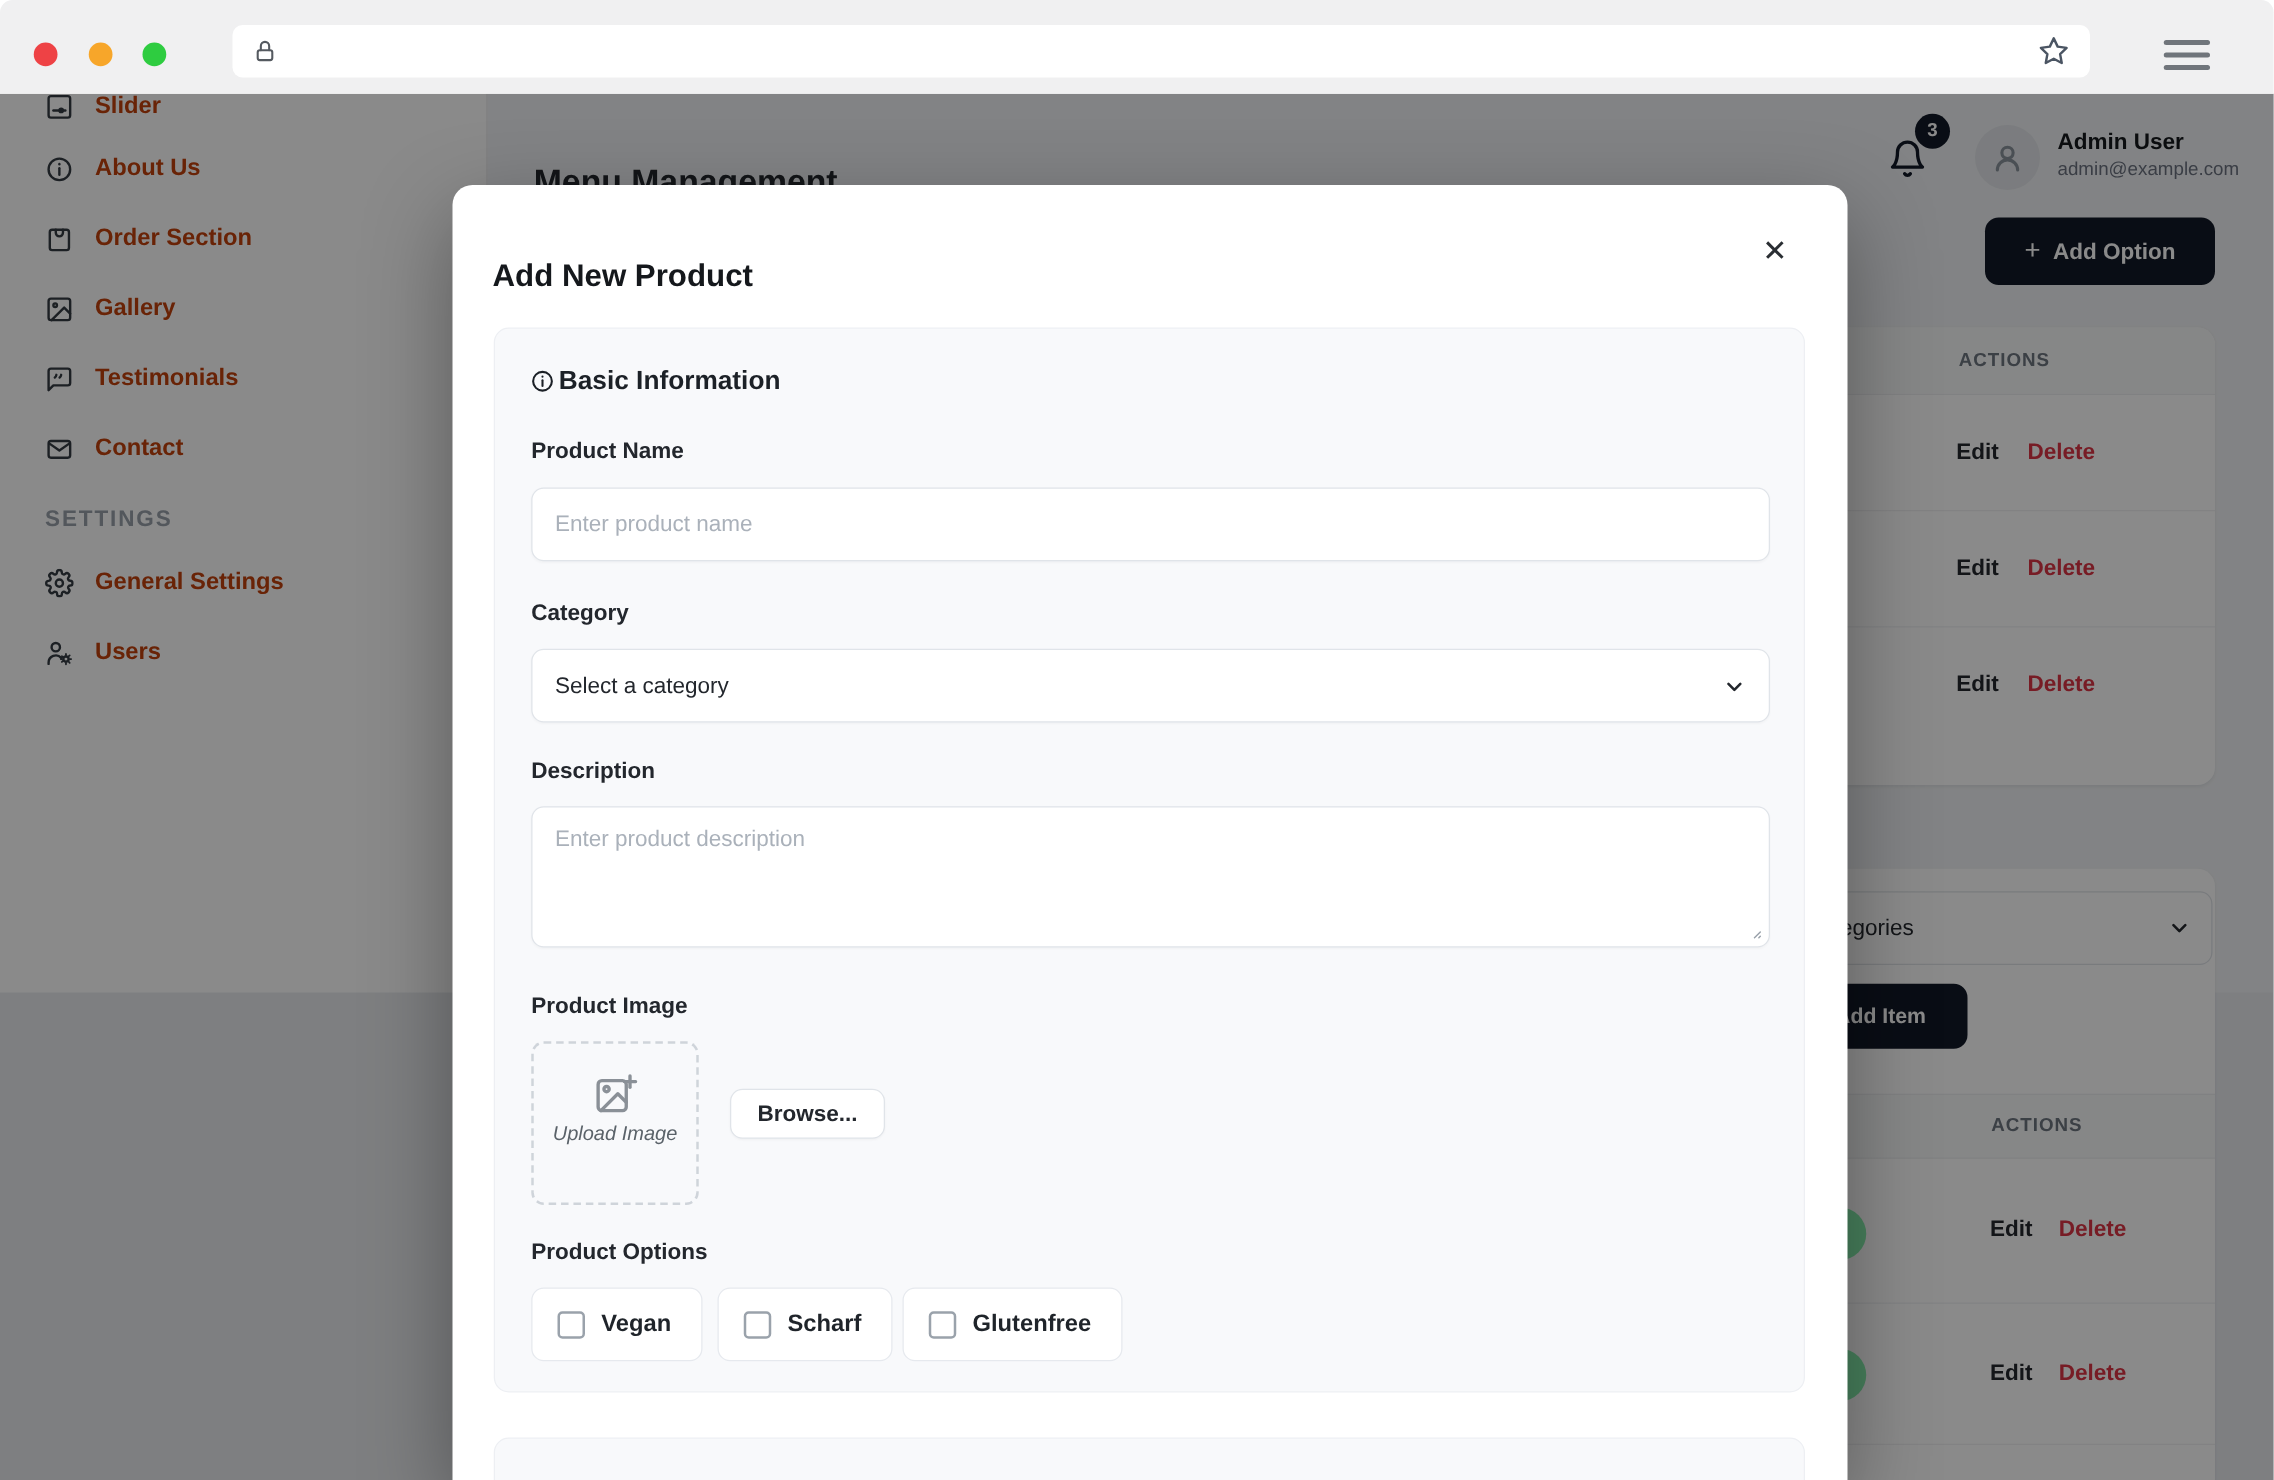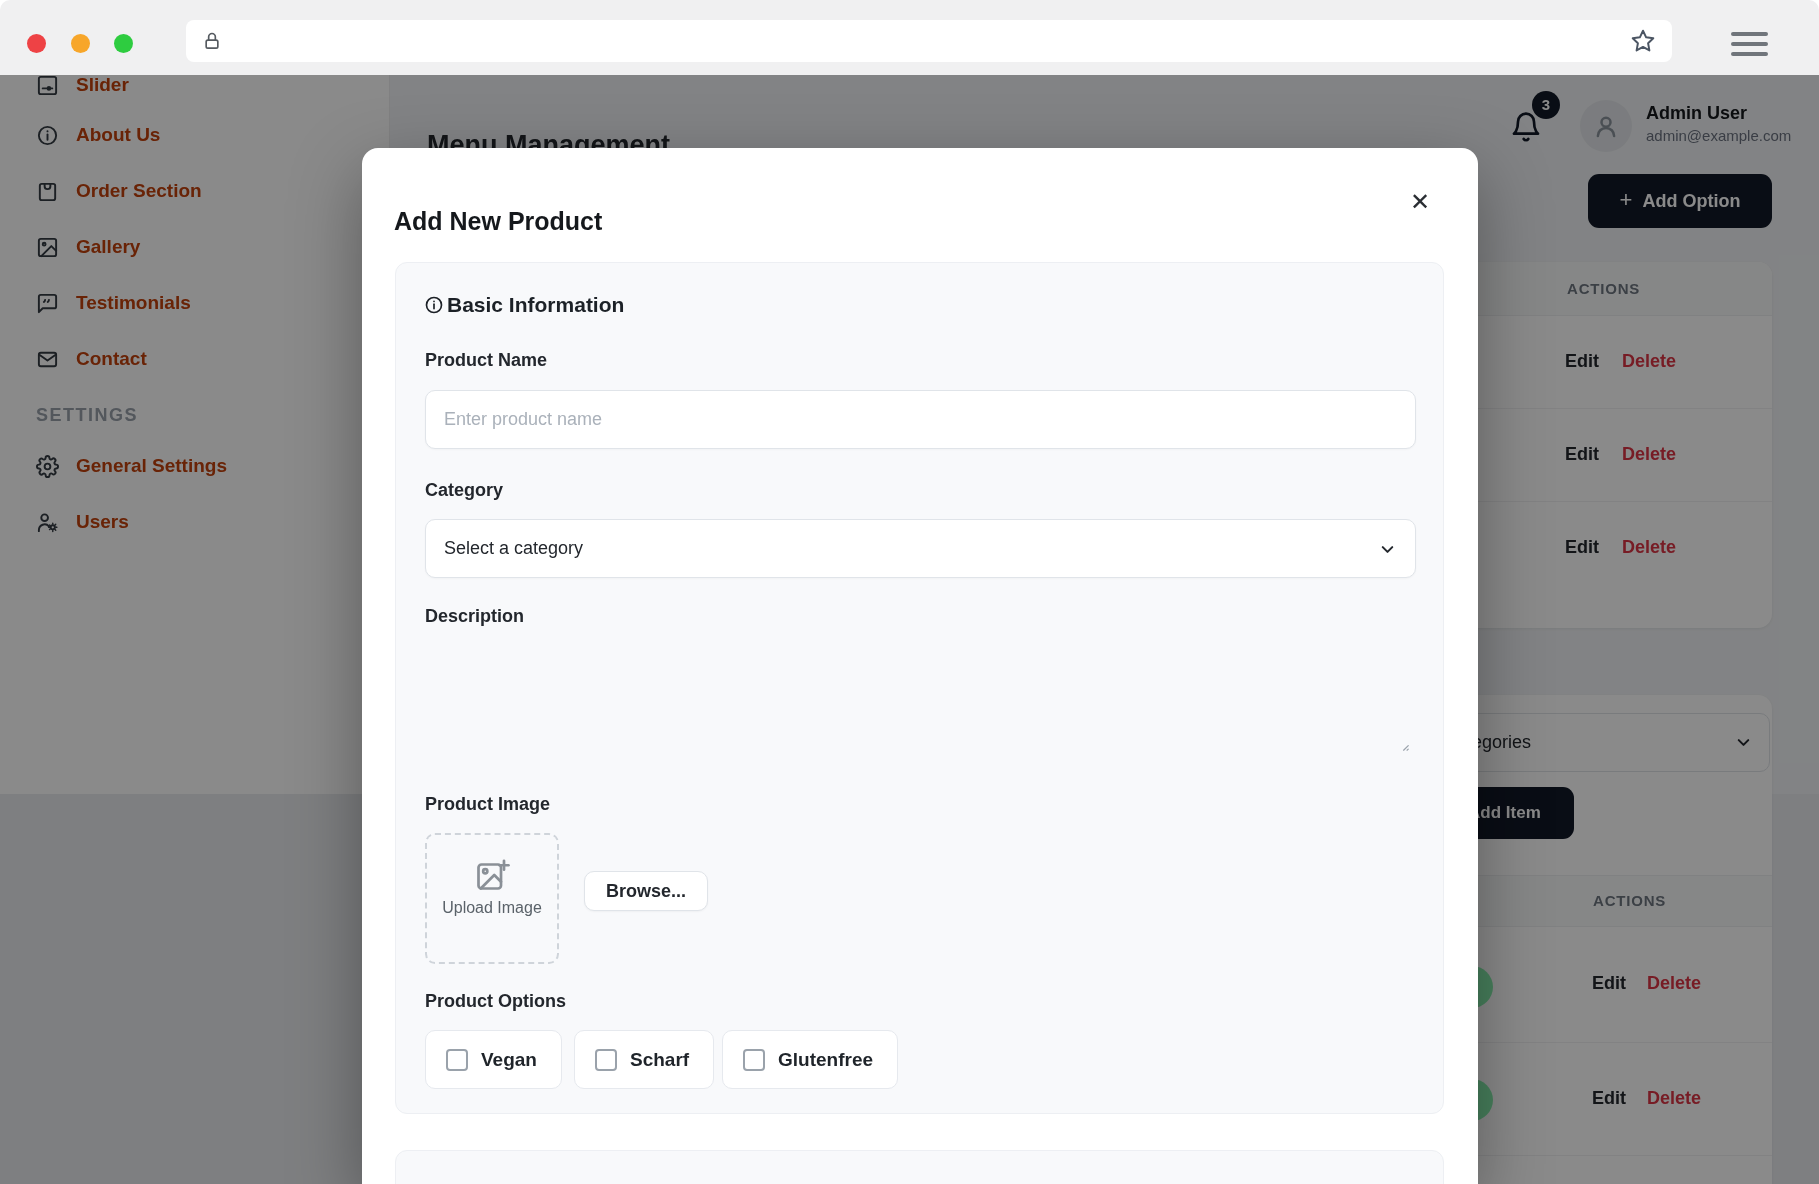--- a/index.html
+++ b/index.html
@@ -108,21 +108,21 @@
   .f-select{position:absolute;left:29px;top:256px;width:991px;height:59px;background:#fff;
         border:1px solid #e0e4e9;border-radius:10px;box-sizing:border-box;cursor:pointer;
         box-shadow:0 1px 2px rgba(0,0,0,.03);}
   .f-select .val{position:absolute;left:18px;line-height:57px;font-size:18px;color:#23272d;}
   .f-select .chev{position:absolute;right:18px;top:20px;color:#23272d;}
   .f-textarea{top:382px;height:113px;padding:15px 18px;resize:none;}
   .resize-h{position:absolute;left:1000px;top:475px;color:#9aa2ab;pointer-events:none;}
   .upload{position:absolute;left:29px;top:570px;width:134px;height:131px;border:2px dashed #cfd4da;
           border-radius:10px;box-sizing:border-box;cursor:pointer;text-align:center;}
   .upload .uic{margin:22px auto 6px;width:36px;color:#8a9097;}
-  .upload .utxt{font-size:16px;color:#5a6269;}
+  .upload .utxt{font-size:16px;color:#5a6269;font-style:italic;}
   .browse-btn{position:absolute;left:188px;top:608px;width:124px;height:40px;background:#fff;
           border:1px solid #e0e4e9;border-radius:10px;font-size:18px;font-weight:600;color:#23272d;
           font-family:inherit;cursor:pointer;box-shadow:0 1px 2px rgba(0,0,0,.04);}
   .pill{position:absolute;top:767px;height:59px;background:#fff;border:1px solid #e6e9ee;
         border-radius:10px;display:flex;align-items:center;gap:13px;padding:0 24px 0 20px;
         font-size:19px;font-weight:600;color:#1f242a;box-sizing:border-box;cursor:pointer;}
   .pill-0{left:29px;}.pill-1{left:178px;}.pill-2{left:326px;}
   .cbx{width:22px;height:22px;border:2px solid #9aa2ab;border-radius:4px;background:#fff;
        box-sizing:border-box;}
 </style>
@@ -310,20 +310,21 @@
       <div class="f-select">
         <span class="val">Select a category</span>
         <span class="chev">
           <svg width="19" height="19" viewBox="0 0 24 24" fill="none" stroke="currentColor" stroke-width="2.6" stroke-linecap="round" stroke-linejoin="round">
               <polyline points="6 9 12 15 18 9"></polyline>
             </svg>
         </span>
       </div>
 
       <div class="f-label lbl-desc">Description</div>
+      <textarea class="f-textarea" placeholder="Enter product description" style=""></textarea>
       <span class="resize-h">
         <svg width="14" height="14" viewBox="0 0 24 24" fill="none" stroke="currentColor" stroke-width="2" stroke-linecap="round">
             <path d="M21 13l-8 8"></path>
             <path d="M21 19l-2 2"></path>
           </svg>
       </span>
 
       <div class="f-label lbl-img">Product Image</div>
       <div class="upload">
         <div class="uic">

